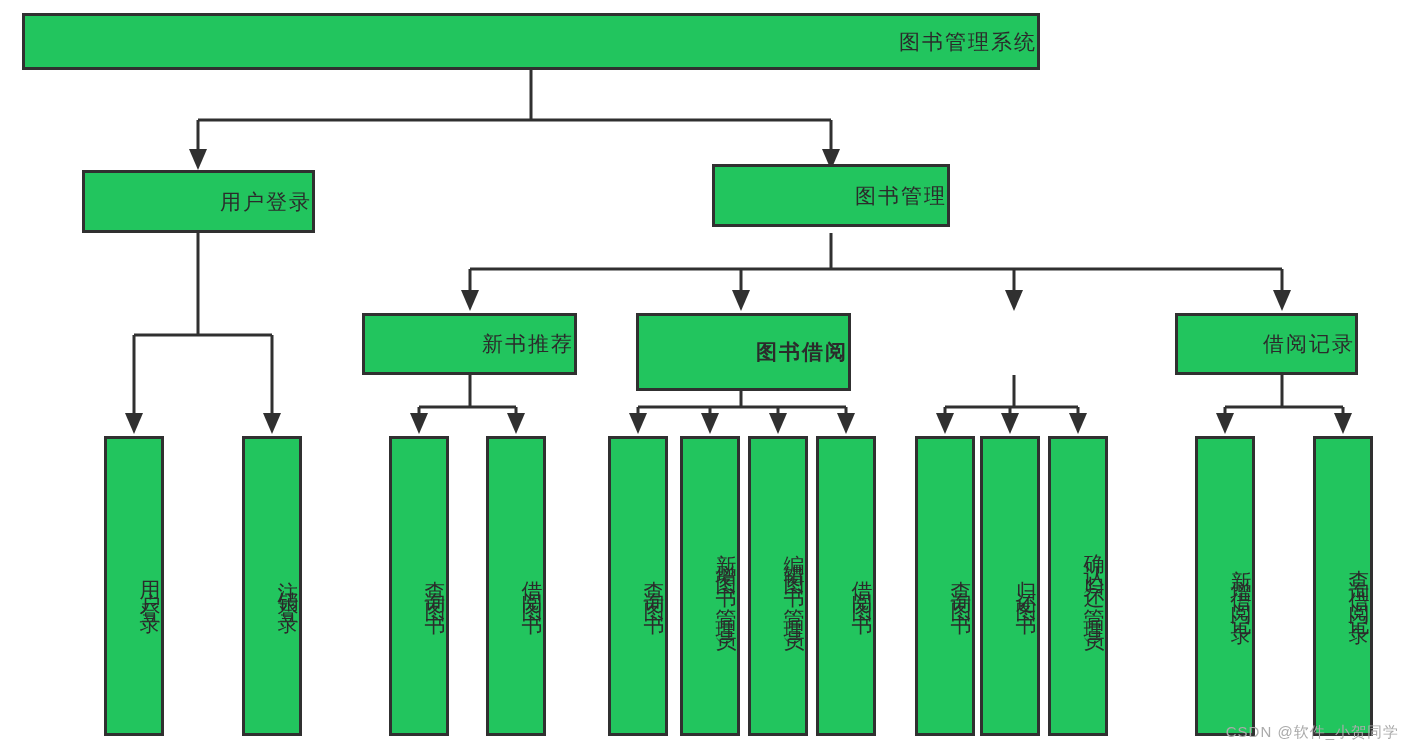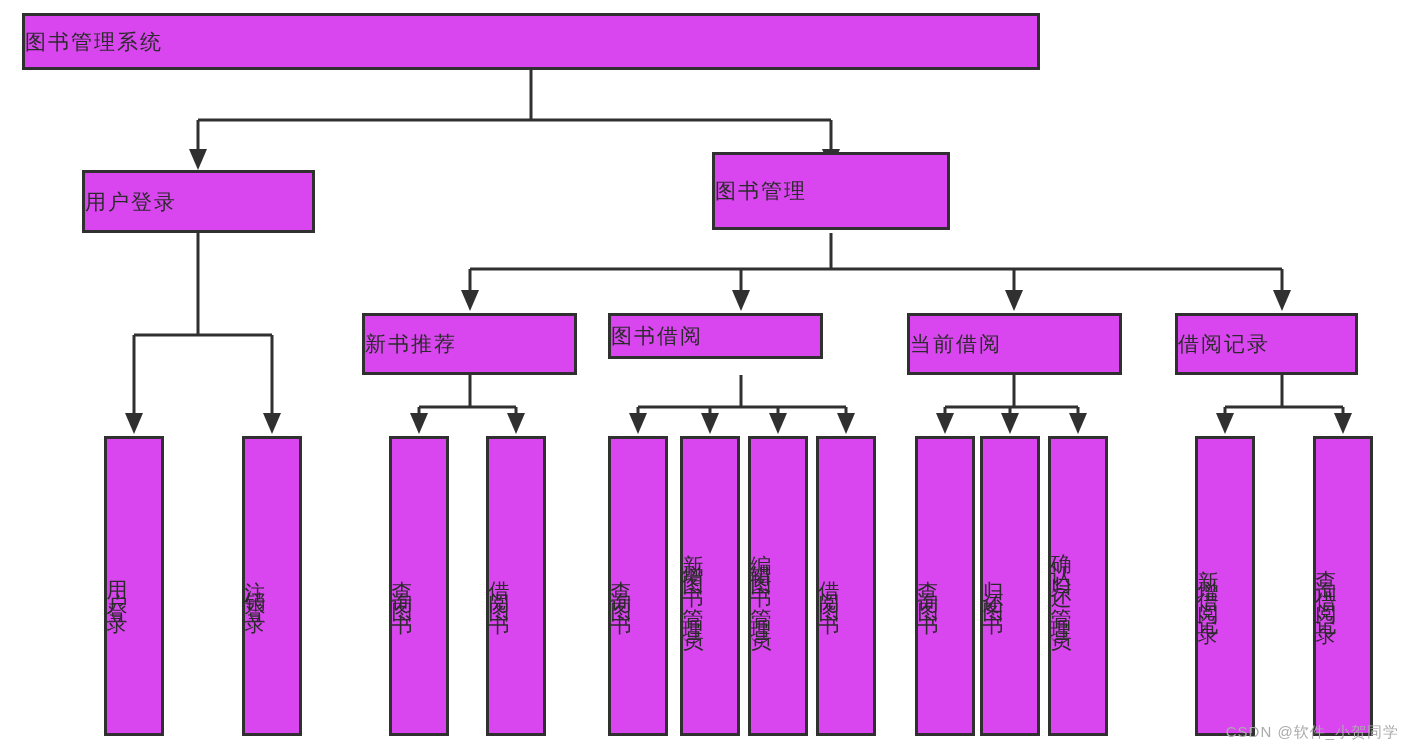--- a/index.html
+++ b/index.html
@@ -16,24 +16,24 @@
     background:var(--bg);
     overflow:hidden;
   }
   .connectors{position:absolute;left:0;top:0;}
   .connectors path{stroke:var(--line);stroke-width:3;fill:none;}
   .connectors polygon{fill:var(--line);stroke:none;}
   .node{
     position:absolute;
     box-sizing:border-box;
     border:3px solid var(--line);
-    background:#d946ef;
+    background:#22c55e;
     display:flex;
     align-items:center;
-    justify-content:flex-start;
+    justify-content:flex-end;
     color:var(--text);
   }
   .hlabel{font-size:21px;letter-spacing:2px;white-space:nowrap;}
   .vtext{
     writing-mode:vertical-rl;
     text-orientation:mixed;
     font-size:21px;
     letter-spacing:11px;
     line-height:1;
     color:var(--text);
@@ -95,32 +95,29 @@
     </g>
   </svg>
 
   <div class="node" style="left:22px;top:13px;width:1018px;height:57px;">
     <span class="hlabel">图书管理系统</span>
   </div>
 
   <div class="node" style="left:82px;top:170px;width:233px;height:63px;">
     <span class="hlabel">用户登录</span>
   </div>
-  <div class="node" style="left:712px;top:152px;width:238px;height:78px;">
+  <div class="node" style="left:712px;top:164px;width:238px;height:63px;">
     <span class="hlabel">图书管理</span>
   </div>
 
   <div class="node" style="left:362px;top:313px;width:215px;height:62px;">
     <span class="hlabel">新书推荐</span>
   </div>
-  <div class="node" style="left:608px;top:313px;width:215px;height:46px;">
+  <div class="node" style="left:636px;top:313px;width:215px;height:78px;font-weight:bold;">
     <span class="hlabel">图书借阅</span>
-  </div>
-  <div class="node" style="left:907px;top:313px;width:215px;height:62px;">
-    <span class="hlabel">当前借阅</span>
   </div>
   <div class="node" style="left:1175px;top:313px;width:183px;height:62px;">
     <span class="hlabel">借阅记录</span>
   </div>
 
   <div class="node" style="left:104px;top:436px;width:60px;height:300px;">
     <span class="vtext">用户登录</span>
   </div>
   <div class="node" style="left:242px;top:436px;width:60px;height:300px;">
     <span class="vtext">注销登录</span>

